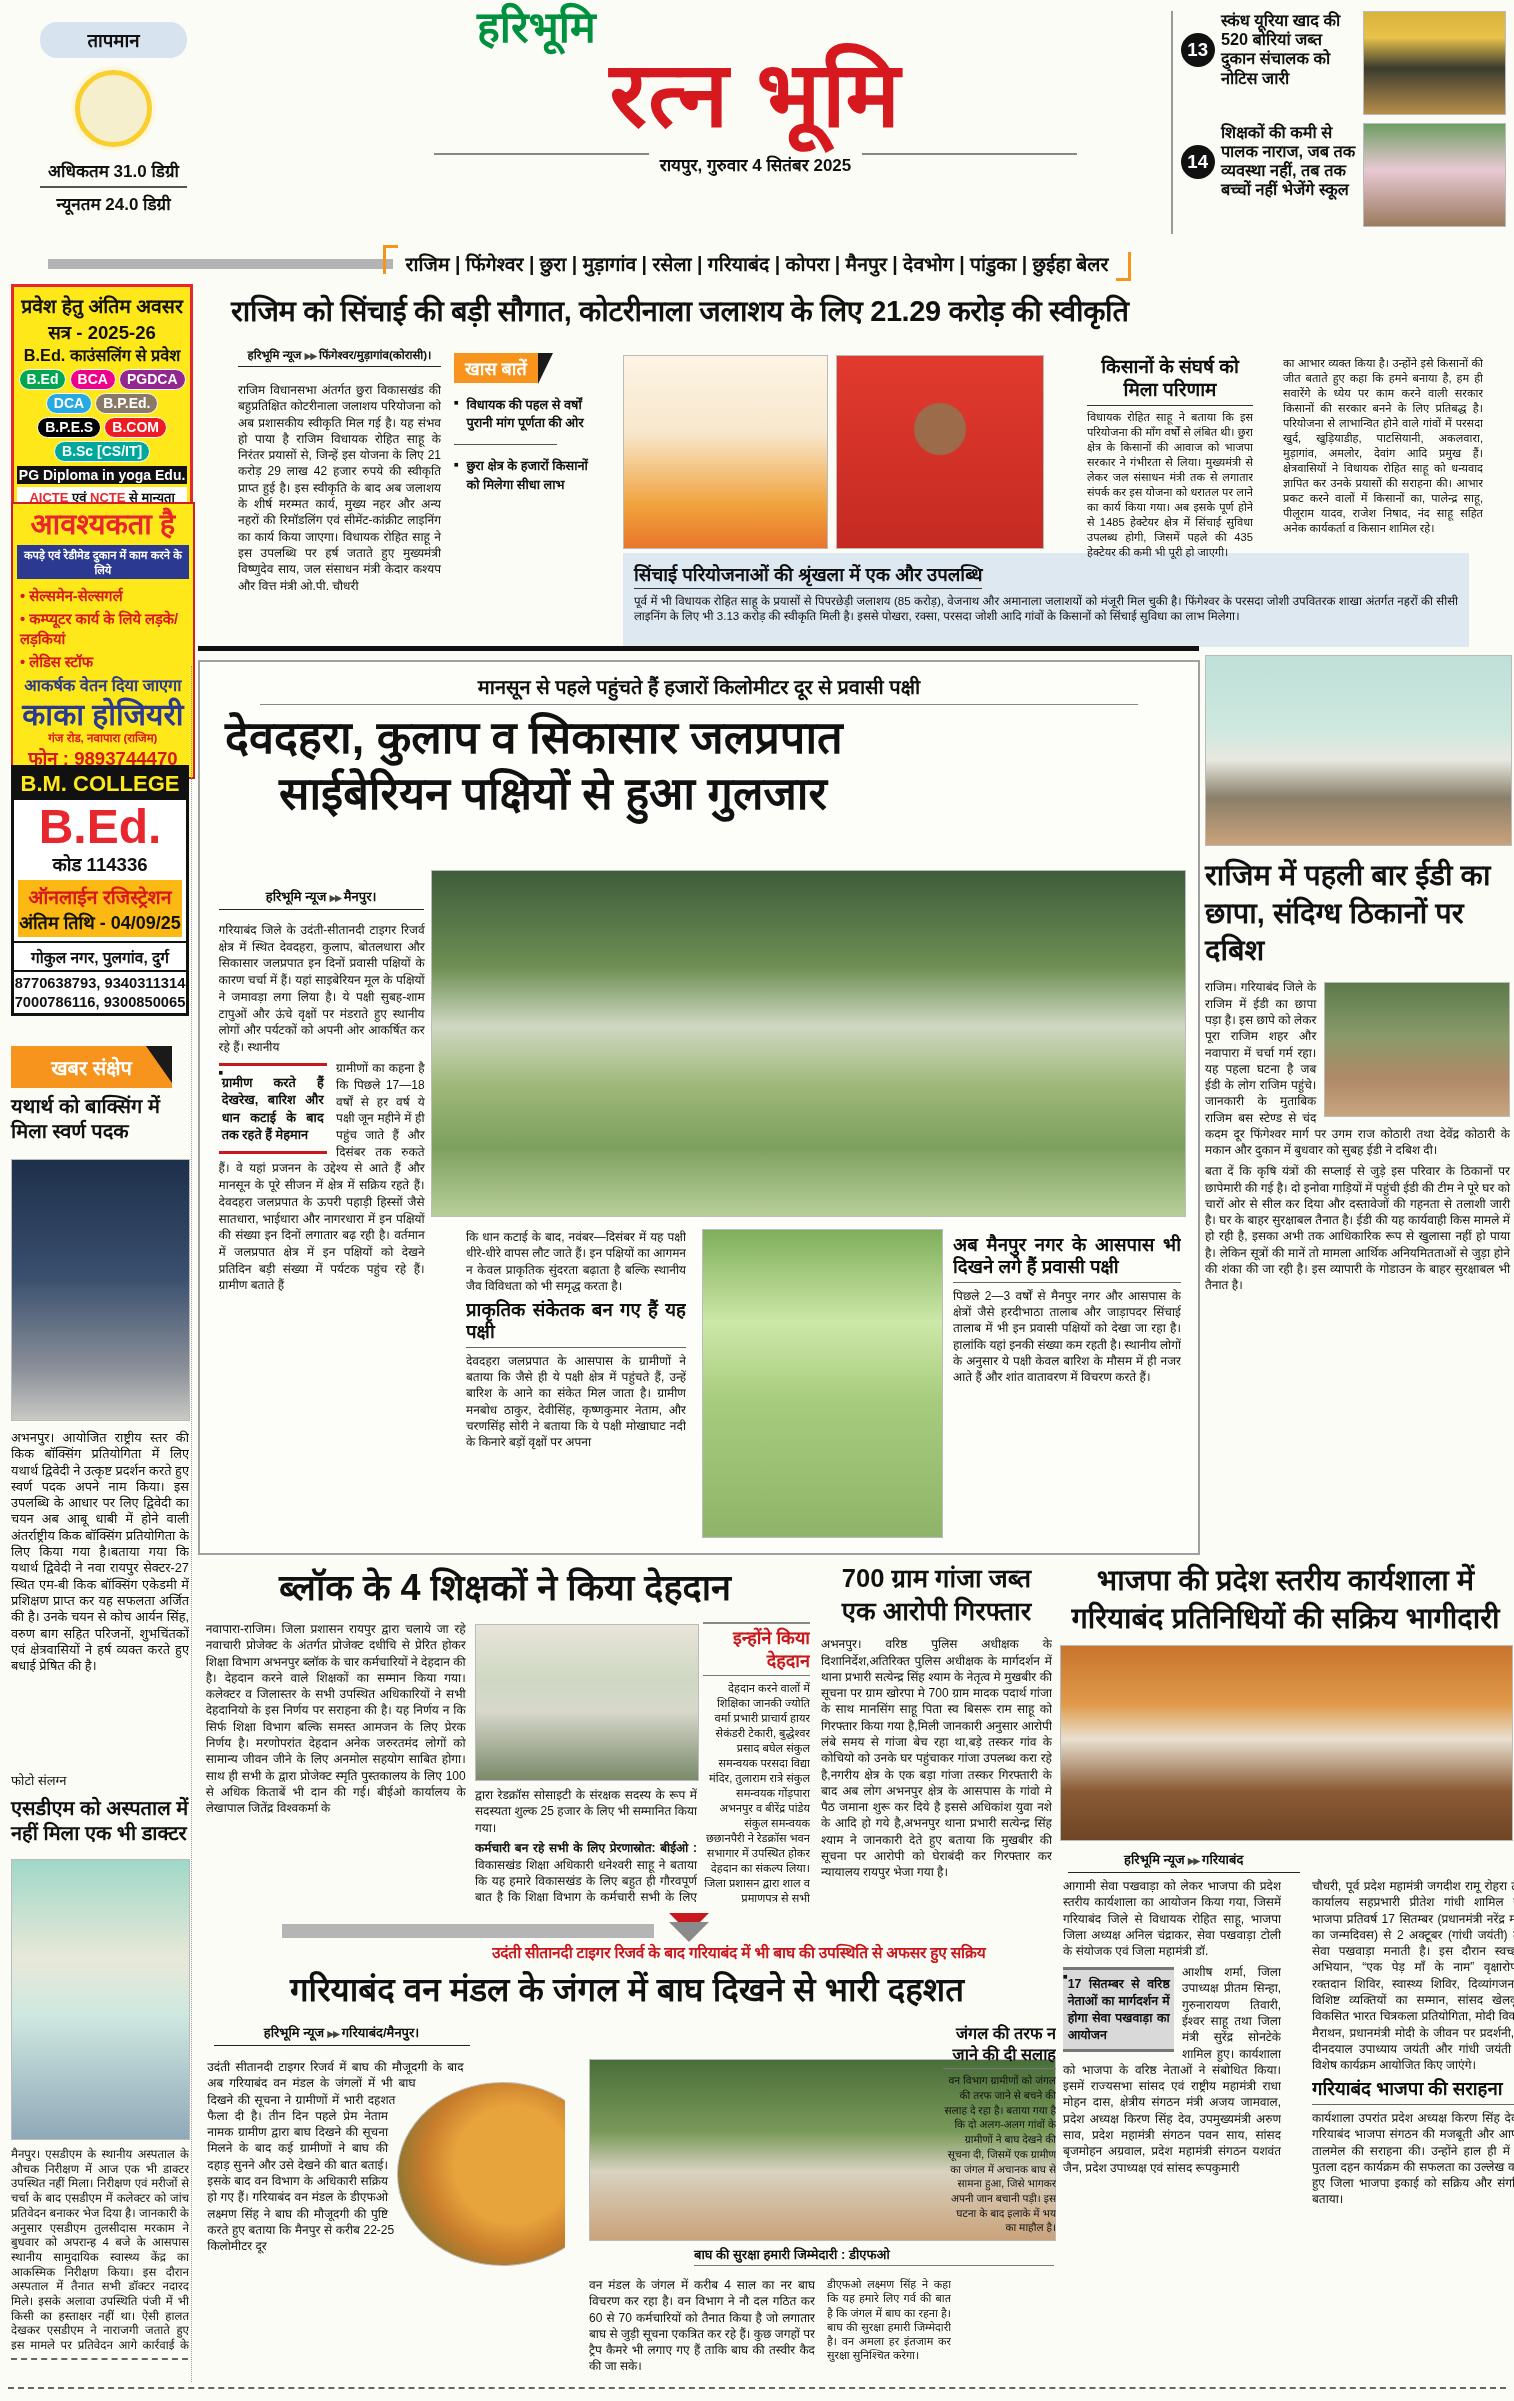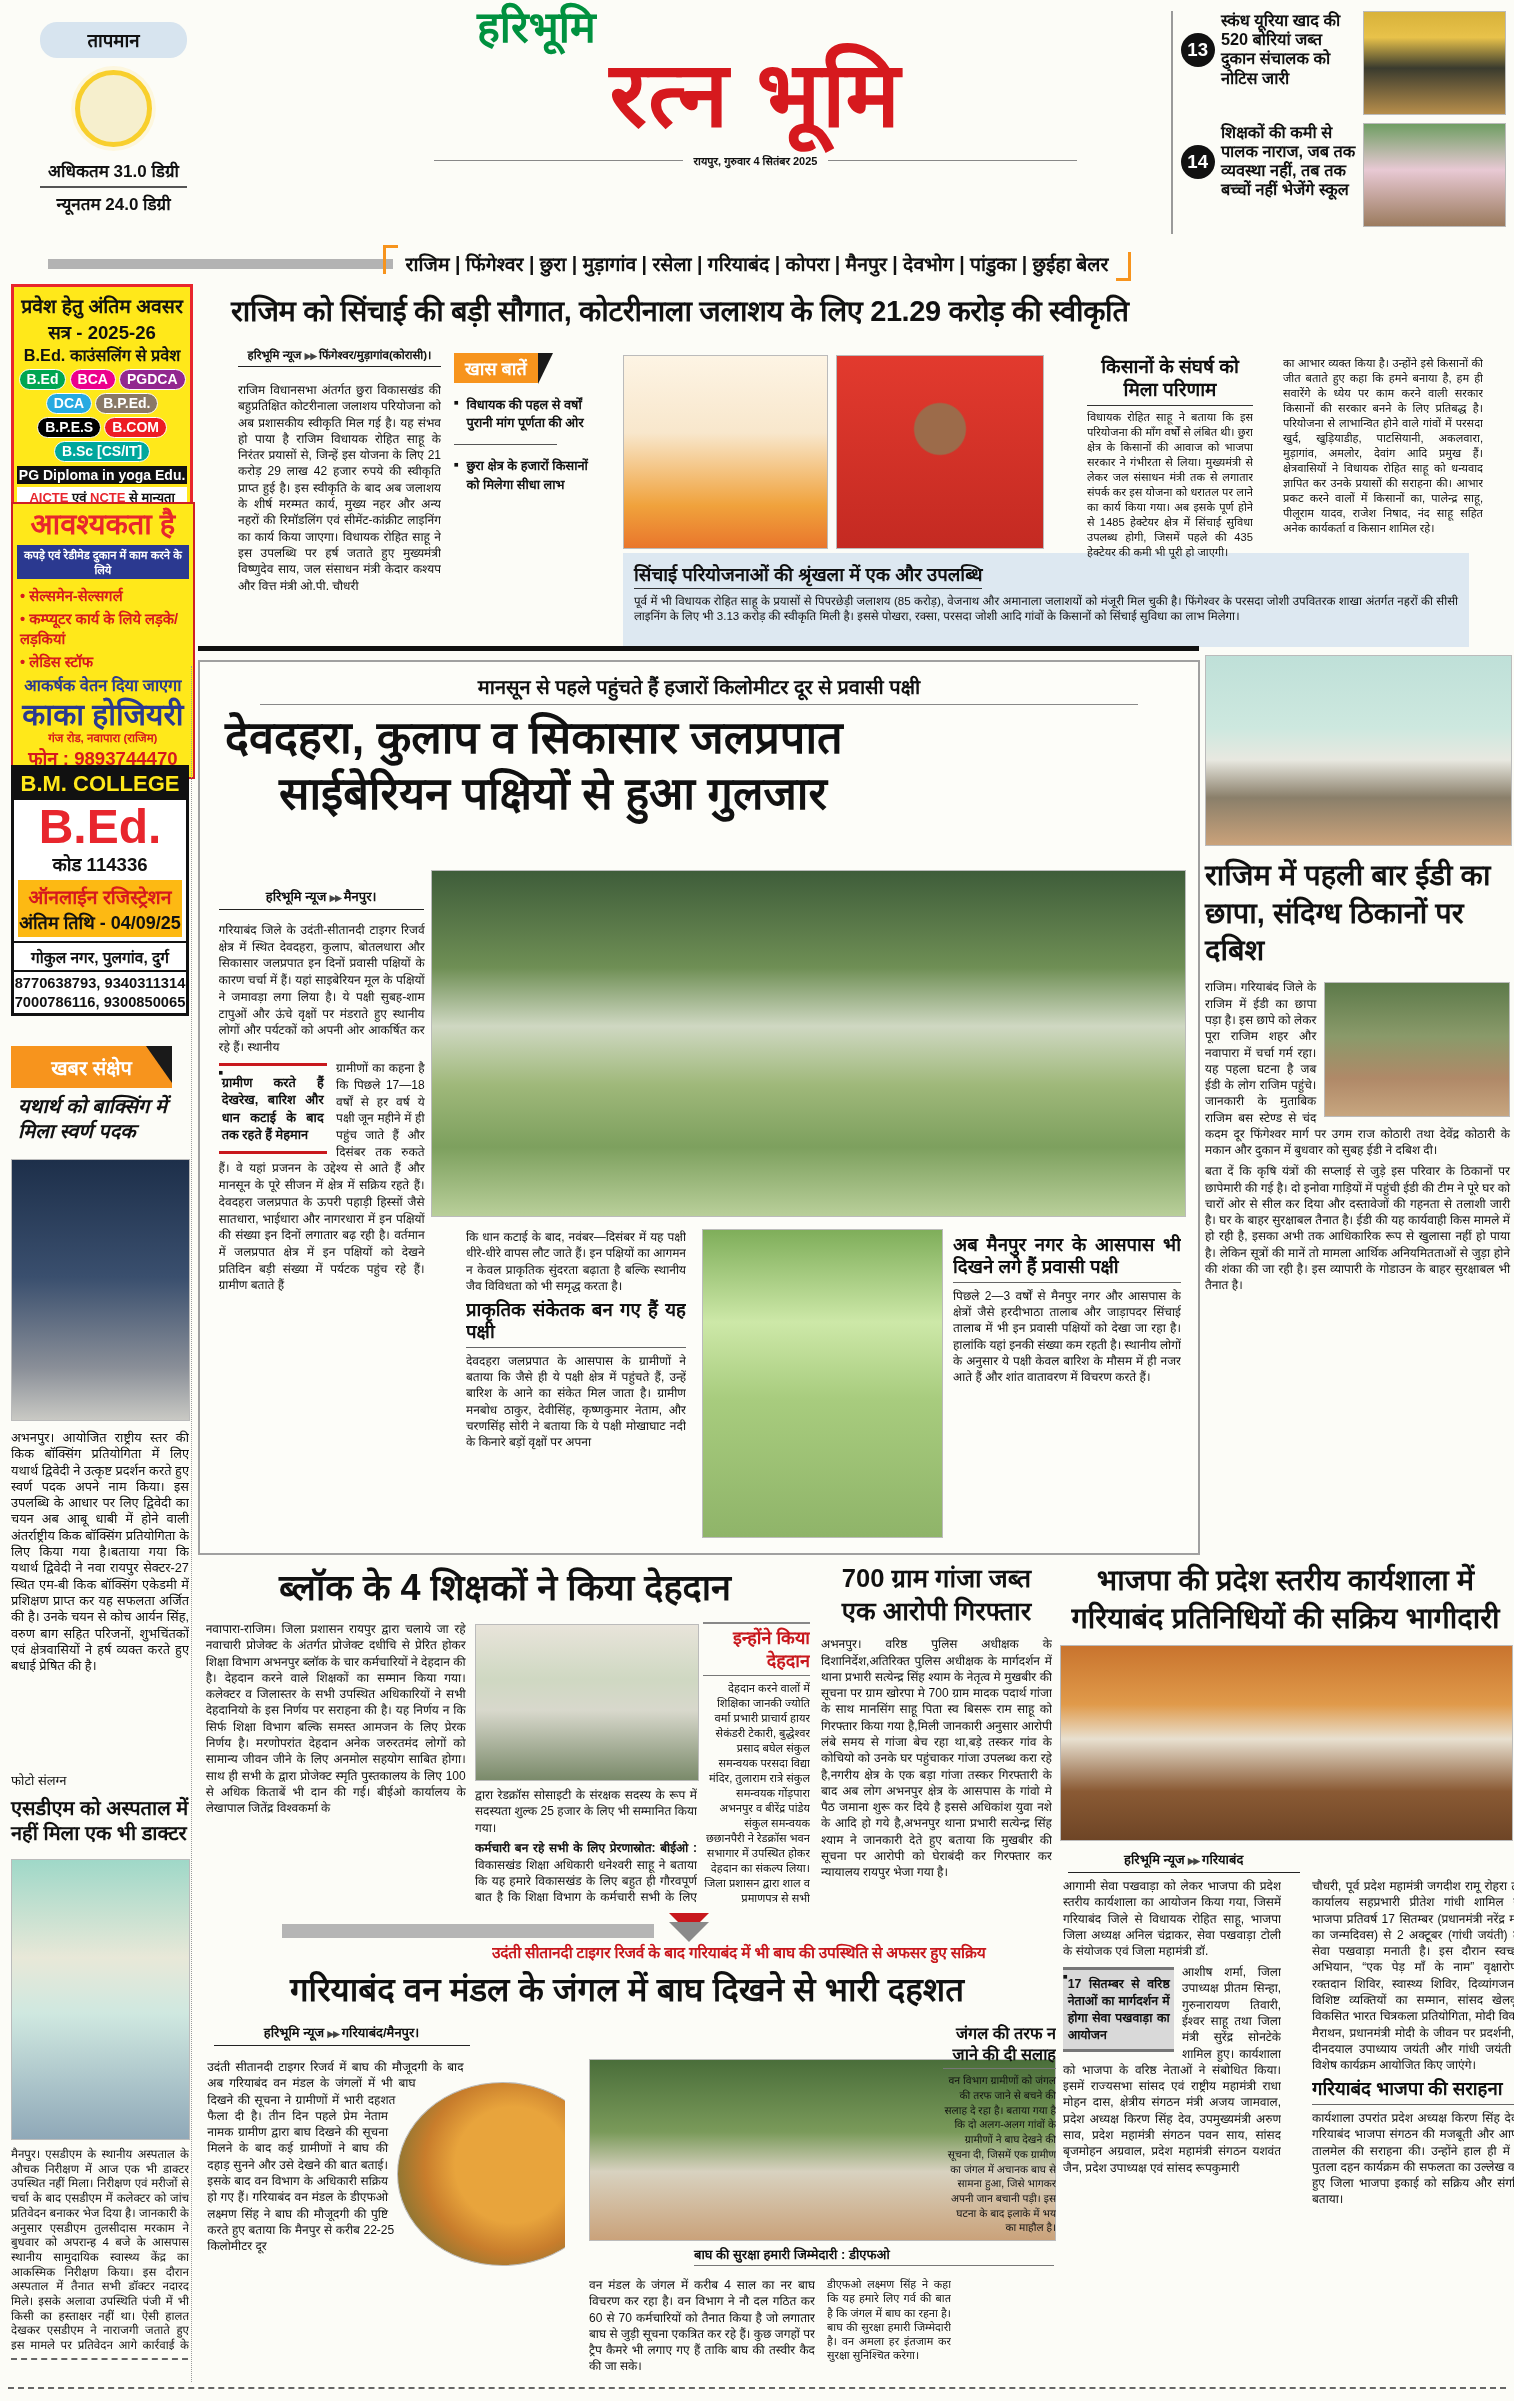--- a/index.html
+++ b/index.html
@@ -17,21 +17,21 @@
   .bl{position:relative;padding-left:12.4px;}
   .bl::before{content:"■";position:absolute;left:0;top:1.5px;font-size:7.7px;color:#111;}
   .subhead{font-weight:bold;font-size:18.6px;line-height:1.2;border-bottom:1.5px solid #666;padding-bottom:3.9px;margin:4.6px 0;}
   
   .wpill{background:#d7e4ef;border-radius:17px;font-size:18.6px;font-weight:bold;text-align:center;padding:5.4px 0;}
   .sun{width:67px;height:67px;margin:12.4px auto 7.7px auto;border-radius:50%;background:#f6efcd;
        border:5.4px solid #f8cf2d;box-shadow:0 0 0 3.9px #fdf7df;}
   .wline{font-size:17px;font-weight:bold;text-align:center;padding:3.9px 0;}
   .mast-top{color:#00913f;font-size:43px;font-weight:800;line-height:1;padding-left:43px;}
   .mast-main{color:#d6191e;font-size:91px;font-weight:800;line-height:1.02;text-align:center;letter-spacing:1.5px;}
-  .dateline{display:flex;align-items:center;gap:11px;font-size:11px;font-weight:bold;margin-top:11px;}
+  .dateline{display:flex;gap:11px;font-size:17px;font-weight:bold;margin-top:11px;}
   .dateline::before,.dateline::after{content:"";flex:1;height:1.5px;background:#888;}
   .brief{display:flex;gap:6.2px;align-items:flex-start;margin-bottom:7.7px;}
   .bnum{flex:0 0 34px;height:34px;border-radius:50%;background:#111;color:#fff;font-size:18.6px;font-weight:bold;
         display:flex;align-items:center;justify-content:center;margin-top:22px;}
   .btxt{flex:0 0 136px;font-size:16.3px;font-weight:bold;line-height:1.18;}
   .bph{flex:0 0 141px;height:102px;}
   .towns-in{position:relative;font-size:19.4px;font-weight:bold;padding:4.6px 23px;}
   .towns-in::before{content:"";position:absolute;left:0;top:0;width:12.4px;height:26px;border-left:3.9px solid #f7941d;border-top:3.9px solid #f7941d;}
   .towns-in::after{content:"";position:absolute;right:0;bottom:0;width:12.4px;height:26px;border-right:3.9px solid #f7941d;border-bottom:3.9px solid #f7941d;}
   
@@ -197,21 +197,21 @@
     </div>
     <div class="addr">गोकुल नगर, पुलगांव, दुर्ग</div>
     <div class="phones">
       <div>8770638793, 9340311314</div>
       <div>7000786116, 9300850065</div>
     </div>
   </div>
 
   <div class="abs digest" style="left:11px;top:1033px;width:161px;margin-top:13px;">खबर संक्षेप</div>
 
-  <div class="abs stitle" style="left:18px;top:1094px;width:177px;font-style:italic;">यथार्थ को बाक्सिंग में मिला स्वर्ण पदक</div>
+  <div class="abs stitle" style="left:11px;top:1094px;width:177px;">यथार्थ को बाक्सिंग में मिला स्वर्ण पदक</div>
   <div class="abs ph" style="left:11px;top:1159px;width:177px;height:260px;background:linear-gradient(180deg,#1d2f4a,#3a4f6e 45%,#8a8f98 80%,#c9c9c4);"></div>
   <div class="abs sbody" style="left:11px;top:1430px;width:178px;height:339px;overflow:hidden;">अभनपुर। आयोजित राष्ट्रीय स्तर की किक बॉक्सिंग प्रतियोगिता में लिए यथार्थ द्विवेदी ने उत्कृष्ट प्रदर्शन करते हुए स्वर्ण पदक अपने नाम किया। इस उपलब्धि के आधार पर लिए द्विवेदी का चयन अब आबू धाबी में होने वाली अंतर्राष्ट्रीय किक बॉक्सिंग प्रतियोगिता के लिए किया गया है।बताया गया कि यथार्थ द्विवेदी ने नवा रायपुर सेक्टर-27 स्थित एम-बी किक बॉक्सिंग एकेडमी में प्रशिक्षण प्राप्त कर यह सफलता अर्जित की है। उनके चयन से कोच आर्यन सिंह, वरुण बाग सहित परिजनों, शुभचिंतकों एवं क्षेत्रवासियों ने हर्ष व्यक्त करते हुए बधाई प्रेषित की है।</div>
   <div class="abs" style="left:11px;top:1771px;font-size:13px;">फोटो संलग्न</div>
 
   <div class="abs stitle" style="left:11px;top:1796px;width:180px;">एसडीएम को अस्पताल में नहीं मिला एक भी डाक्टर</div>
   <div class="abs ph" style="left:11px;top:1859px;width:177px;height:279px;background:linear-gradient(180deg,#9fd8c8,#e8e8d8 35%,#cfe8e0 55%,#8fa8b8);"></div>
   <div class="abs sbody" style="left:11px;top:2147px;width:178px;height:203px;overflow:hidden;font-size:11.6px;line-height:14.7px;">मैनपुर। एसडीएम के स्थानीय अस्पताल के औचक निरीक्षण में आज एक भी डाक्टर उपस्थित नहीं मिला। निरीक्षण एवं मरीजों से चर्चा के बाद एसडीएम में कलेक्टर को जांच प्रतिवेदन बनाकर भेज दिया है। जानकारी के अनुसार एसडीएम तुलसीदास मरकाम ने बुधवार को अपरान्ह 4 बजे के आसपास स्थानीय सामुदायिक स्वास्थ्य केंद्र का आकस्मिक निरीक्षण किया। इस दौरान अस्पताल में तैनात सभी डॉक्टर नदारद मिले। इसके अलावा उपस्थिति पंजी में भी किसी का हस्ताक्षर नहीं था। ऐसी हालत देखकर एसडीएम ने नाराजगी जताते हुए इस मामले पर प्रतिवेदन आगे कार्रवाई के लिए गरियाबंद कलेक्टर को प्रस्तुत किया है।</div>
   <div class="abs dash" style="left:11px;top:2358px;width:177px;"></div>
 
   <div class="abs dotv" style="left:191px;top:666px;height:1716px;"></div>

